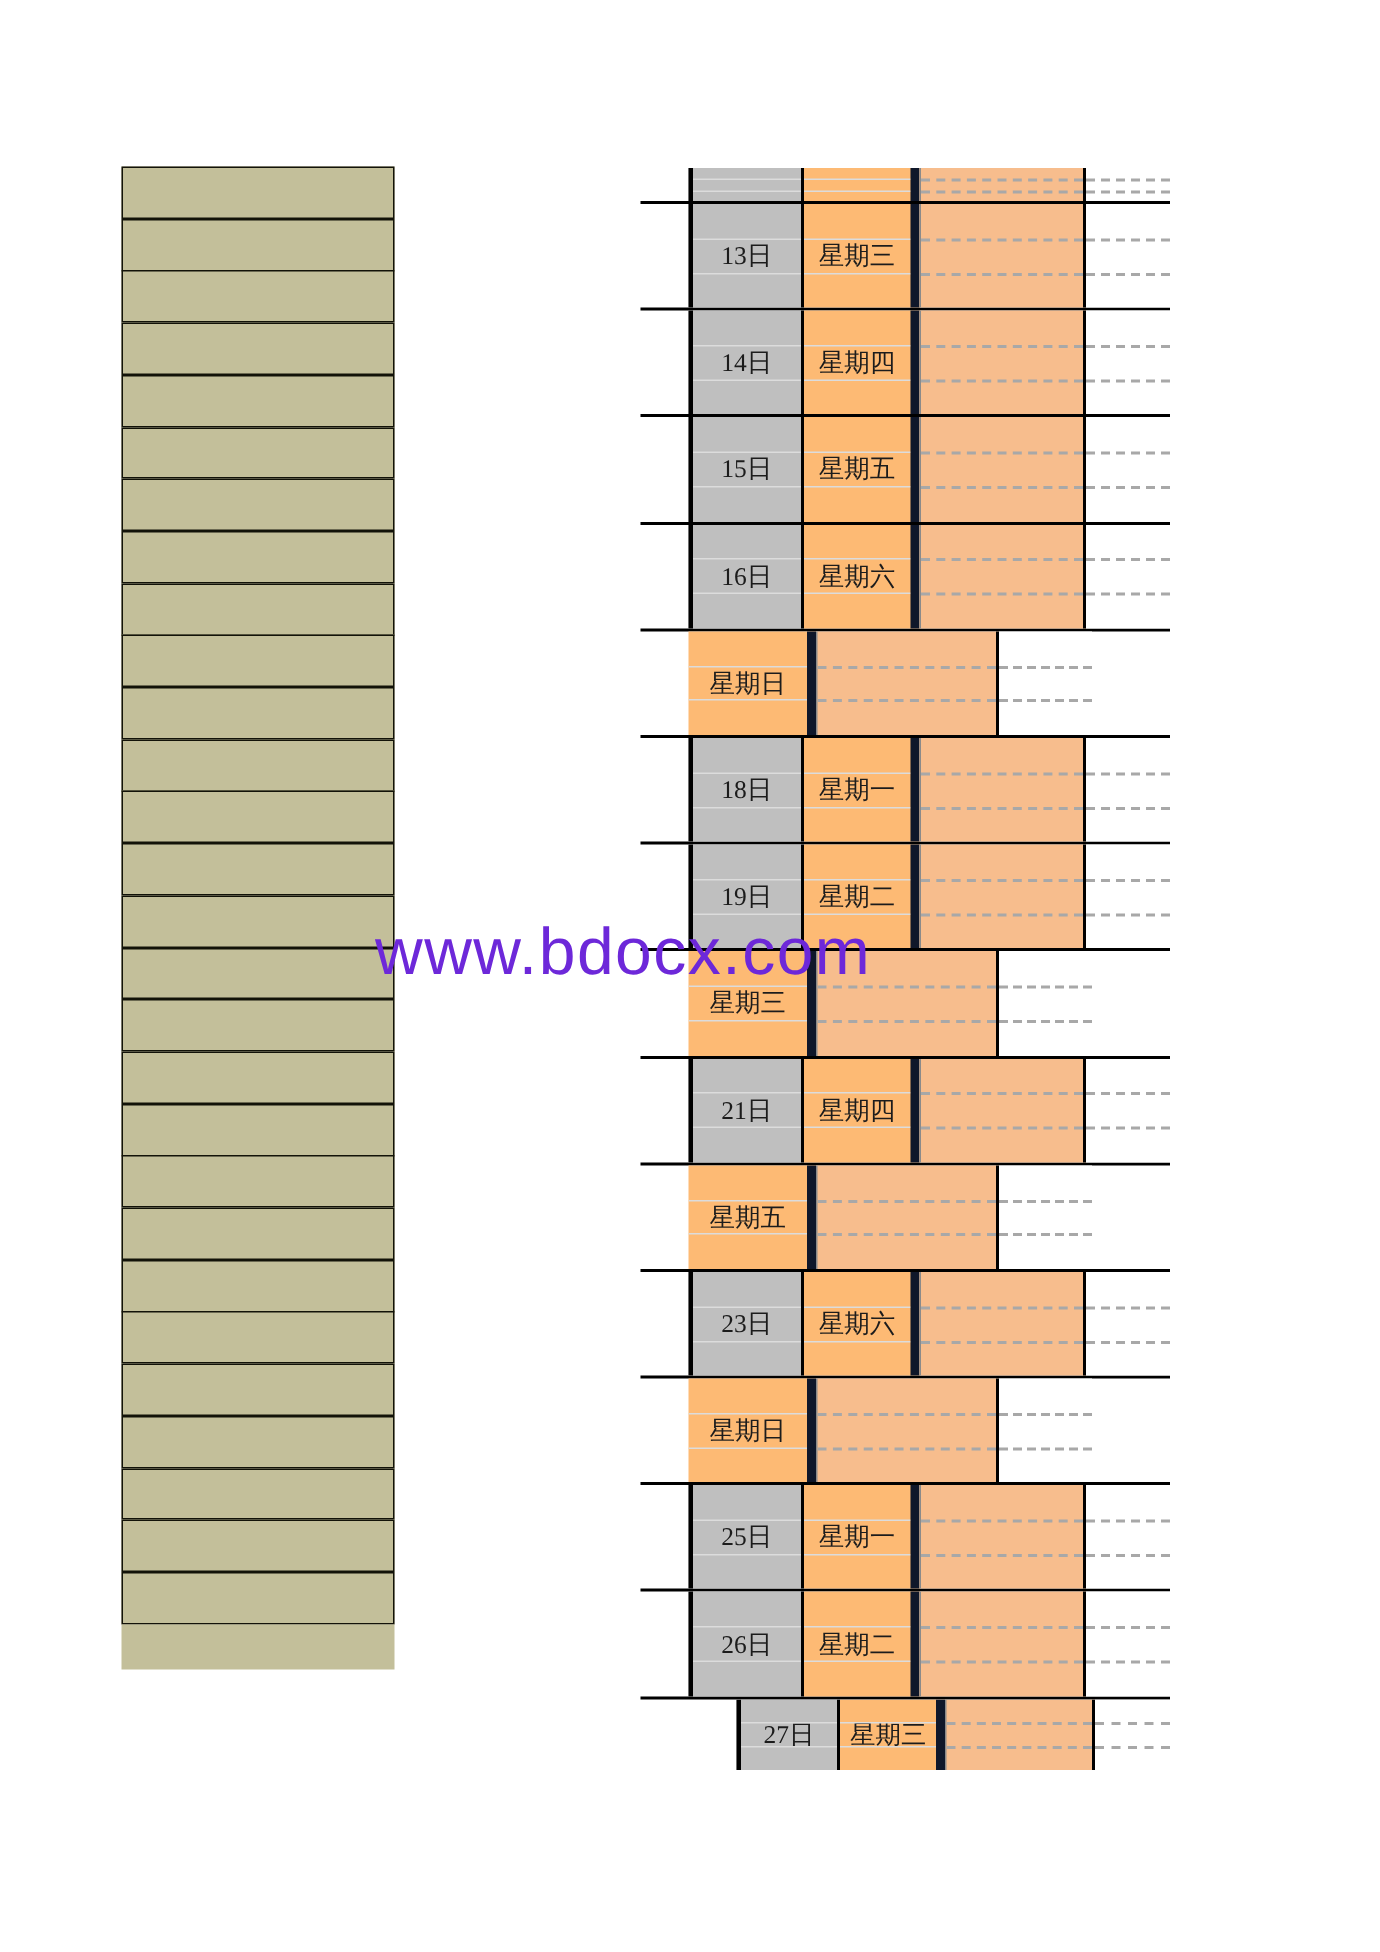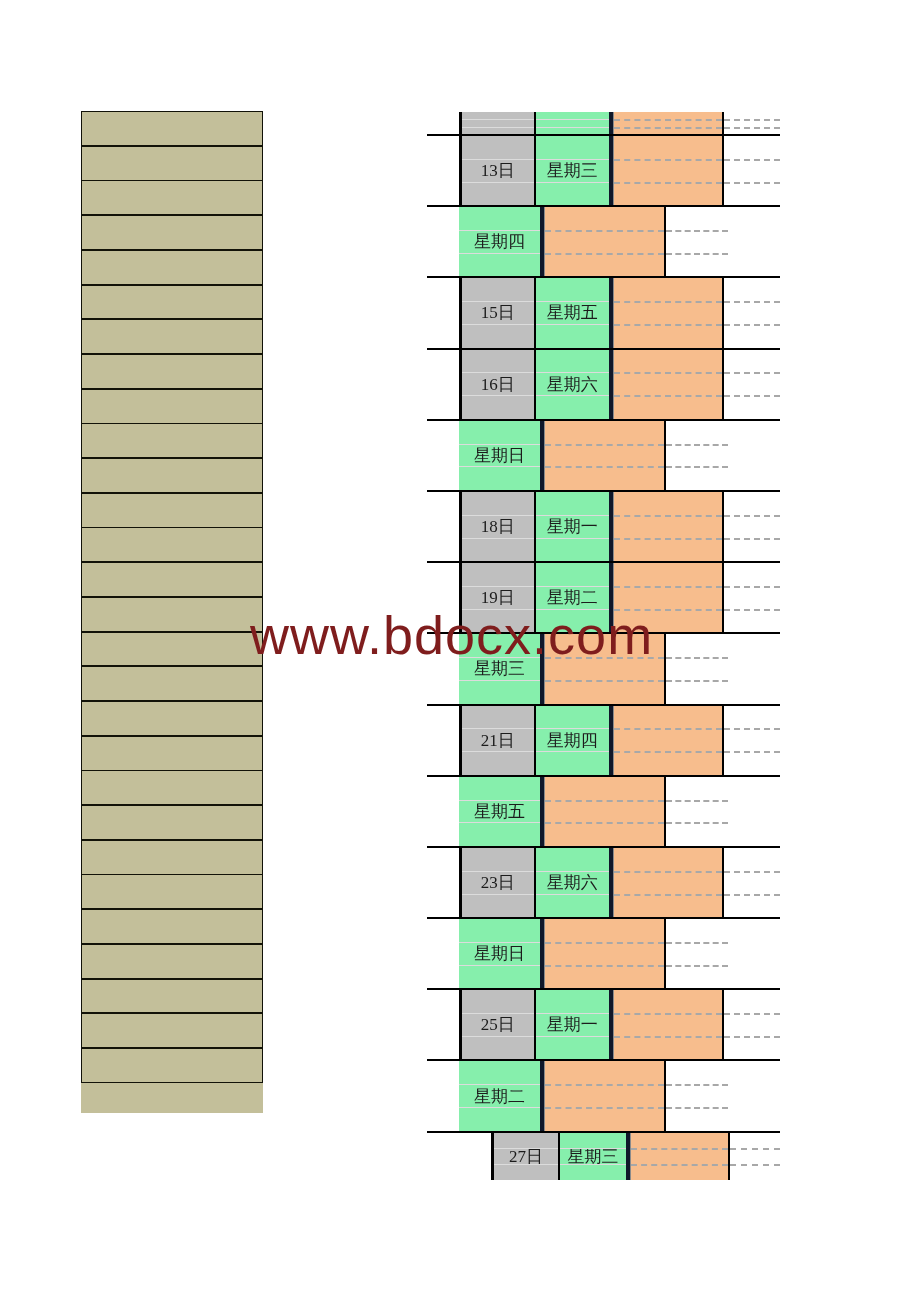--- a/index.html
+++ b/index.html
@@ -25,24 +25,24 @@
   }
 
   
   #watermark {
     position: absolute;
     left: 250px;
     top: 604px;
     width: 430px;
     height: 62px;
     font-family: "Liberation Sans", "DejaVu Sans", sans-serif;
-    font-size: 54px;
+    font-size: 44px;
     line-height: 62px;
     letter-spacing: 1px;
-    color: #7f1d1d;
+    color: #6d28d9;
     white-space: nowrap;
     z-index: 40;
     pointer-events: none;
     user-select: none;
   }
 
   
   #left-table {
     position: absolute;
     left: 81px;
@@ -105,22 +105,22 @@
     overflow: hidden;
   }
   .c-day {
     width: 84px;
     background: #bfbfbf;
     border-left: 3px solid #000000;
     border-right: 2px solid #000000;
   }
   .c-week {
     width: 85px;
-    background: #86efac;
-    border-right: 4px solid #0f172a;
+    background: #fdba74;
+    border-right: 6px solid #0f172a;
   }
   .c-orange {
     width: 122px;
     background: #f7bd8d;
     border-left: 1px solid #8a8a8a;
     border-right: 2px solid #000000;
   }
   .c-white {
     width: 62px;
     background: #ffffff;
@@ -192,20 +192,21 @@
         <div class="cal-cell c-orange"></div>
         <div class="cal-cell c-white"></div>
       </div>
       <div class="cal-row">
         <div class="cal-cell c-day">13日</div>
         <div class="cal-cell c-week">星期三</div>
         <div class="cal-cell c-orange"></div>
         <div class="cal-cell c-white"></div>
       </div>
       <div class="cal-row">
+        <div class="cal-cell c-day">14日</div>
         <div class="cal-cell c-week">星期四</div>
         <div class="cal-cell c-orange"></div>
         <div class="cal-cell c-white"></div>
       </div>
       <div class="cal-row">
         <div class="cal-cell c-day">15日</div>
         <div class="cal-cell c-week">星期五</div>
         <div class="cal-cell c-orange"></div>
         <div class="cal-cell c-white"></div>
       </div>
@@ -259,20 +260,21 @@
         <div class="cal-cell c-orange"></div>
         <div class="cal-cell c-white"></div>
       </div>
       <div class="cal-row">
         <div class="cal-cell c-day">25日</div>
         <div class="cal-cell c-week">星期一</div>
         <div class="cal-cell c-orange"></div>
         <div class="cal-cell c-white"></div>
       </div>
       <div class="cal-row">
+        <div class="cal-cell c-day">26日</div>
         <div class="cal-cell c-week">星期二</div>
         <div class="cal-cell c-orange"></div>
         <div class="cal-cell c-white"></div>
       </div>
       <div class="cal-row clipped">
         <div class="cal-cell c-day">27日</div>
         <div class="cal-cell c-week">星期三</div>
         <div class="cal-cell c-orange"></div>
         <div class="cal-cell c-white"></div>
       </div>

